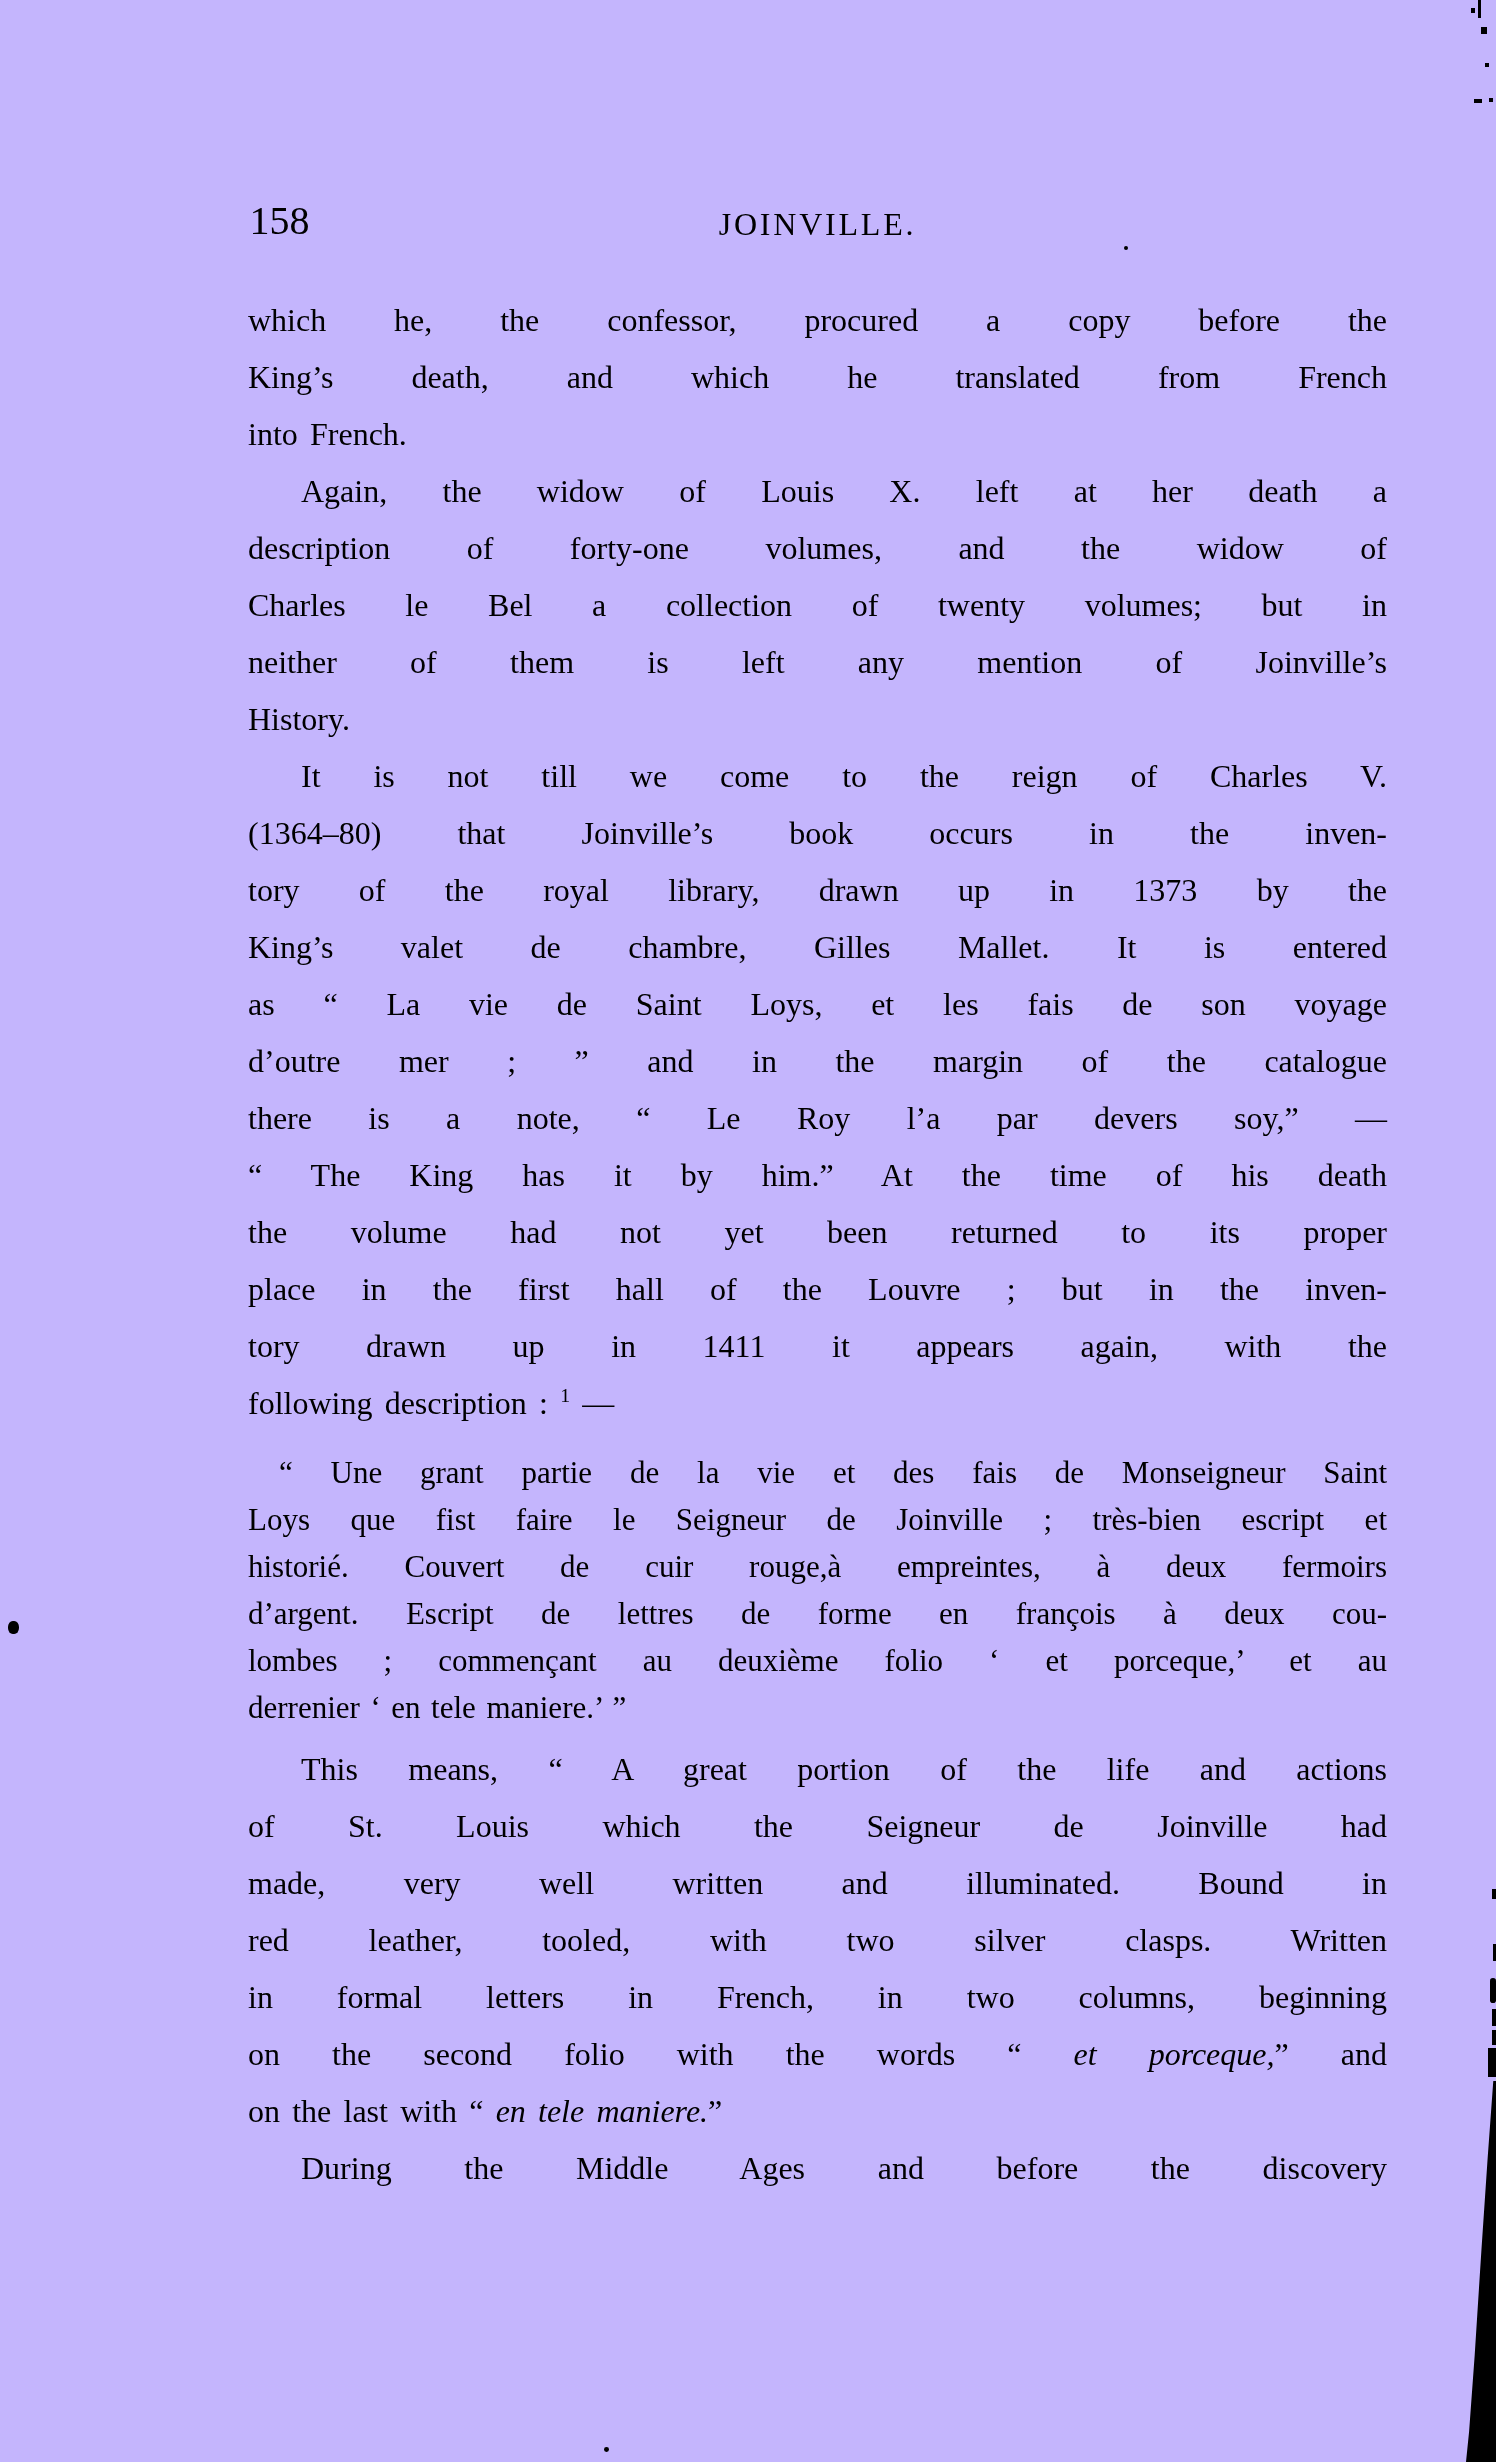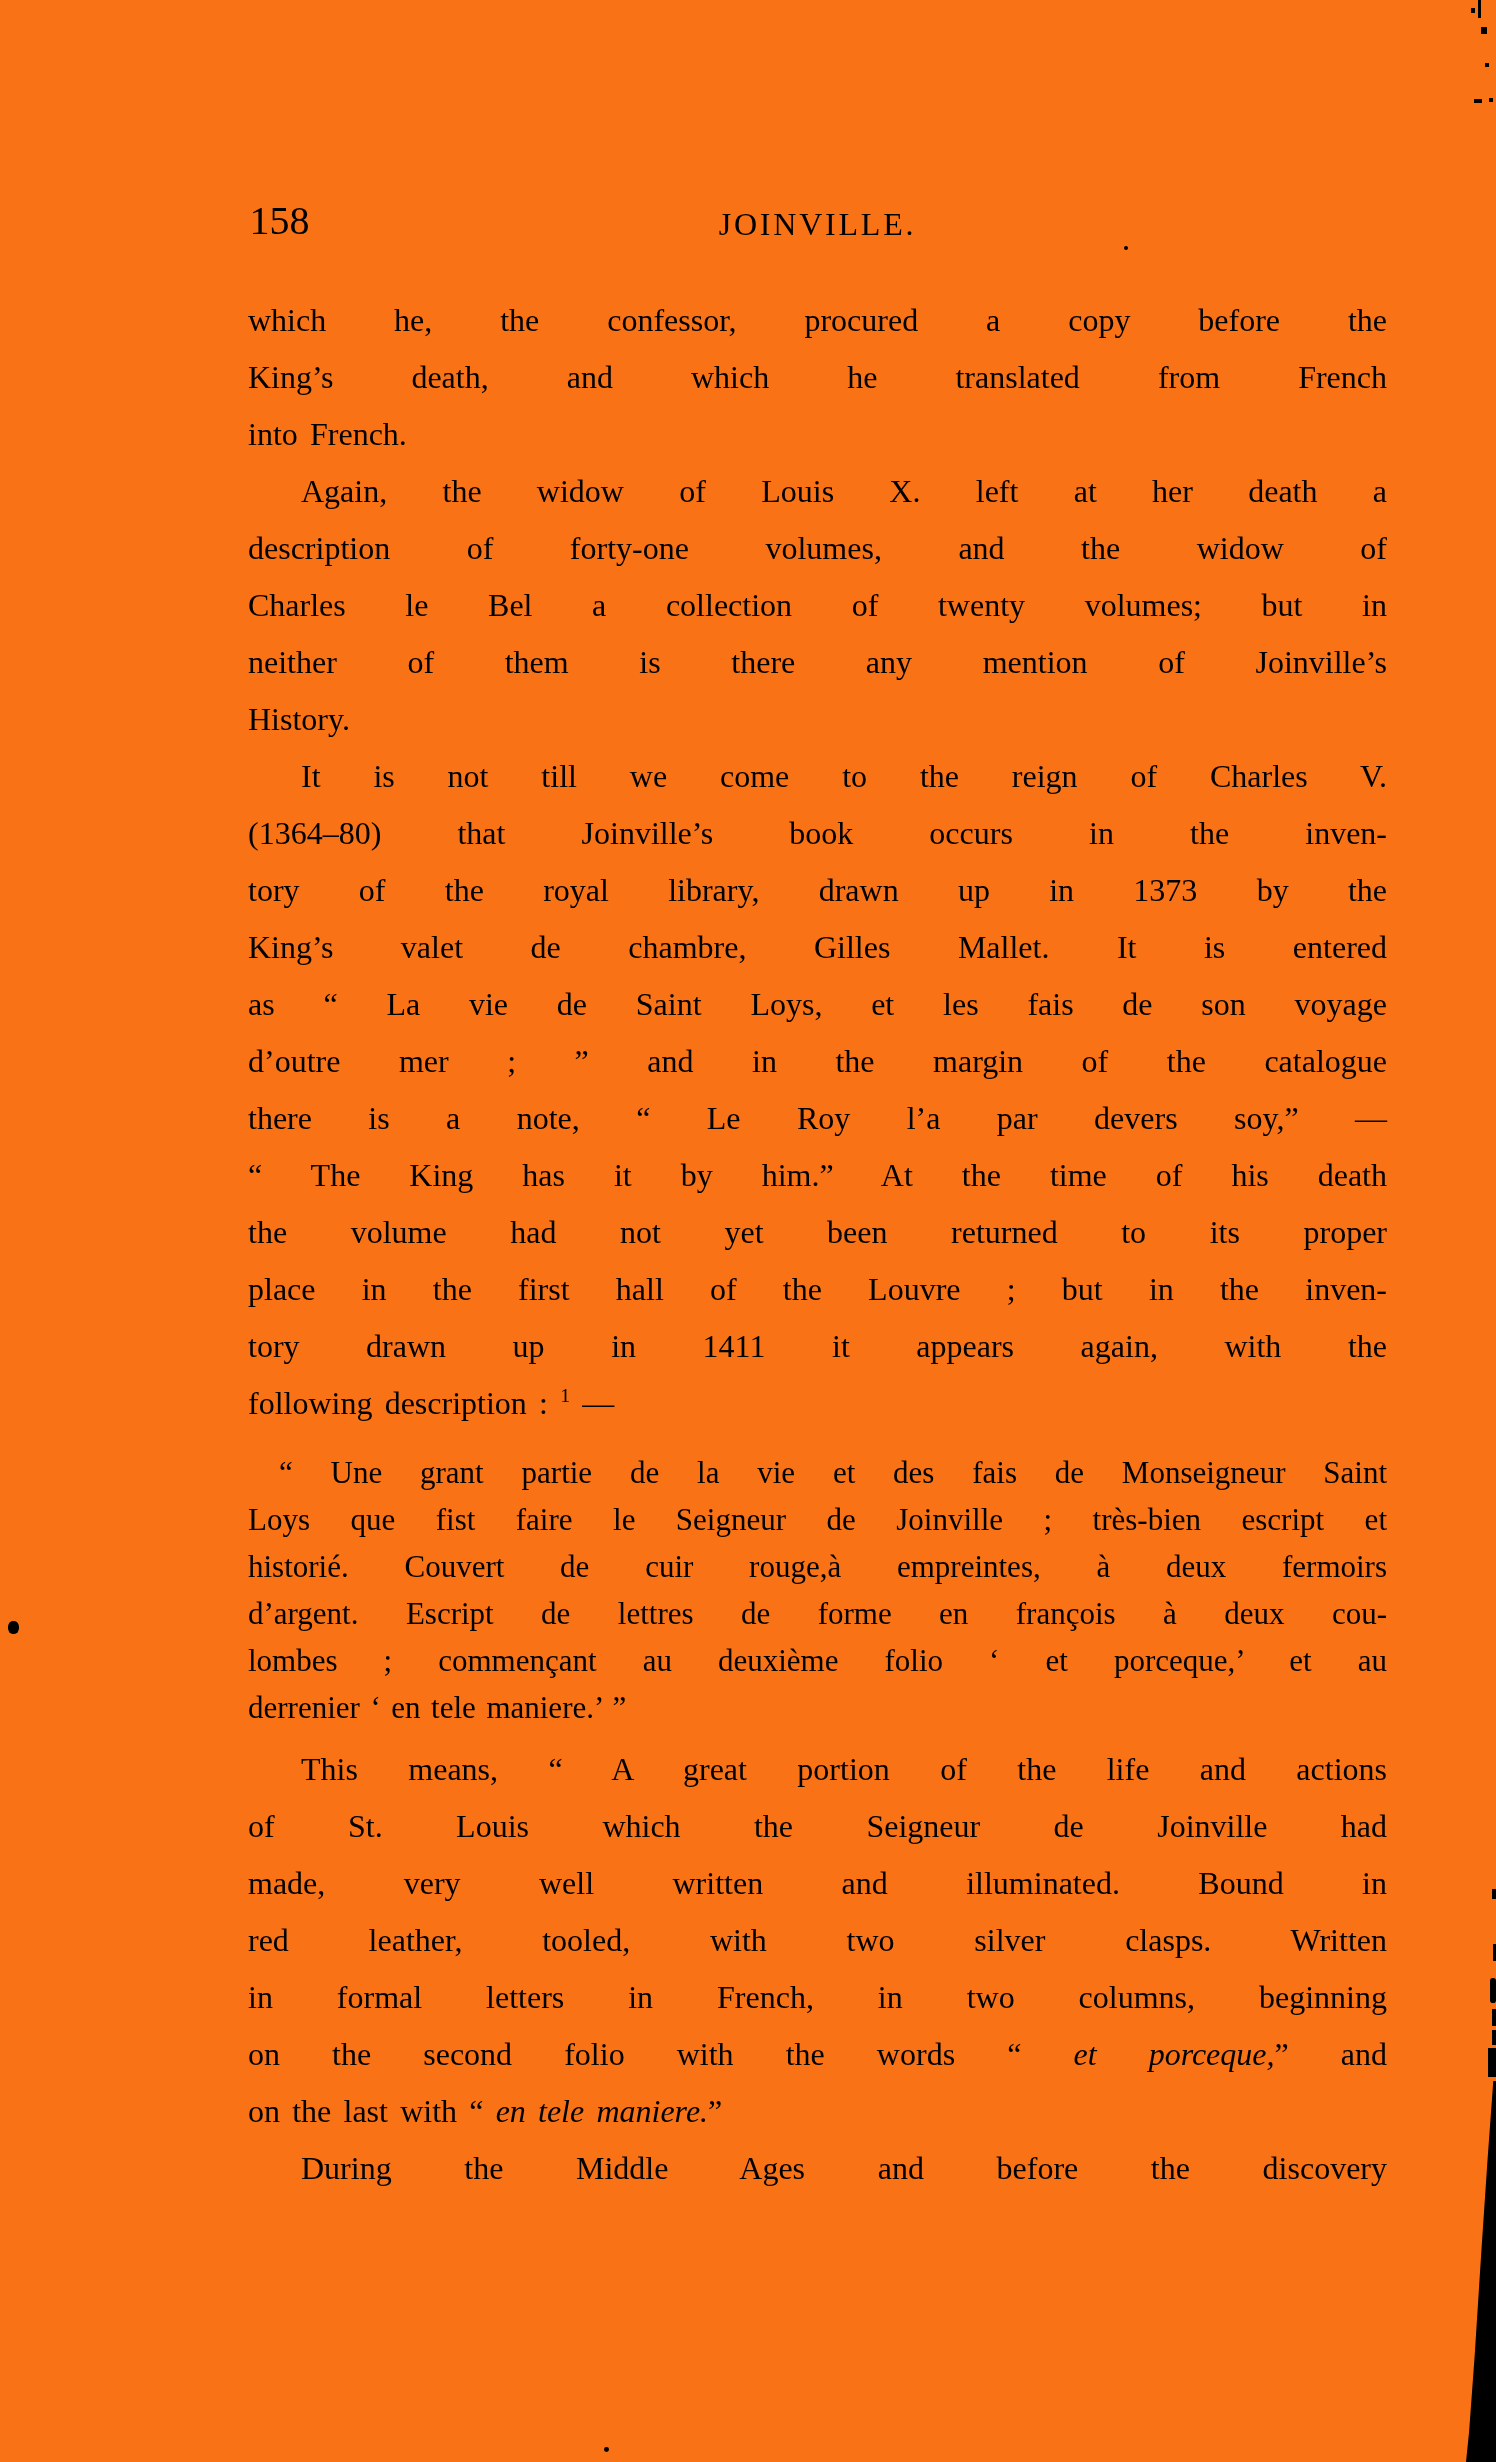--- a/index.html
+++ b/index.html
@@ -3,21 +3,21 @@
 <meta charset="utf-8">
 <style>
   html, body {
     margin: 0; padding: 0;
     width: 1496px; height: 2462px;
     background: #ffffff;
   }
   .doc-page {
     position: absolute; inset: 0;
     width: 1496px; height: 2462px;
-    background: #f97316;
+    background: #c4b5fd;
     overflow: hidden;
     font-family: "Liberation Serif", "DejaVu Serif", serif;
     color: #000000;
   }
   .page-header {
     position: absolute;
     left: 248px; width: 1139px; top: 200px; height: 43px;
   }
   .page-number {
     position: absolute; left: 1.4px; top: 0;
@@ -88,21 +88,21 @@
     <div class="para">
       <div class="line">which he, the confessor, procured a copy before the</div>
       <div class="line">King’s death, and which he translated from French</div>
       <div class="line last">into French.</div>
     </div>
 
     <div class="para">
       <div class="line indent">Again, the widow of Louis X. left at her death a</div>
       <div class="line">description of forty-one volumes, and the widow of</div>
       <div class="line">Charles le Bel a collection of twenty volumes; but in</div>
-      <div class="line">neither of them is there any mention of Joinville’s</div>
+      <div class="line">neither of them is left any mention of Joinville’s</div>
       <div class="line last">History.</div>
     </div>
 
     <div class="para">
       <div class="line indent">It is not till we come to the reign of Charles V.</div>
       <div class="line">(1364–80) that Joinville’s book occurs in the inven-</div>
       <div class="line">tory of the royal library, drawn up in 1373 by the</div>
       <div class="line">King’s valet de chambre, Gilles Mallet. It is entered</div>
       <div class="line">as “ La vie de Saint Loys, et les fais de son voyage</div>
       <div class="line">d’outre mer ; ” and in the margin of the catalogue</div>

